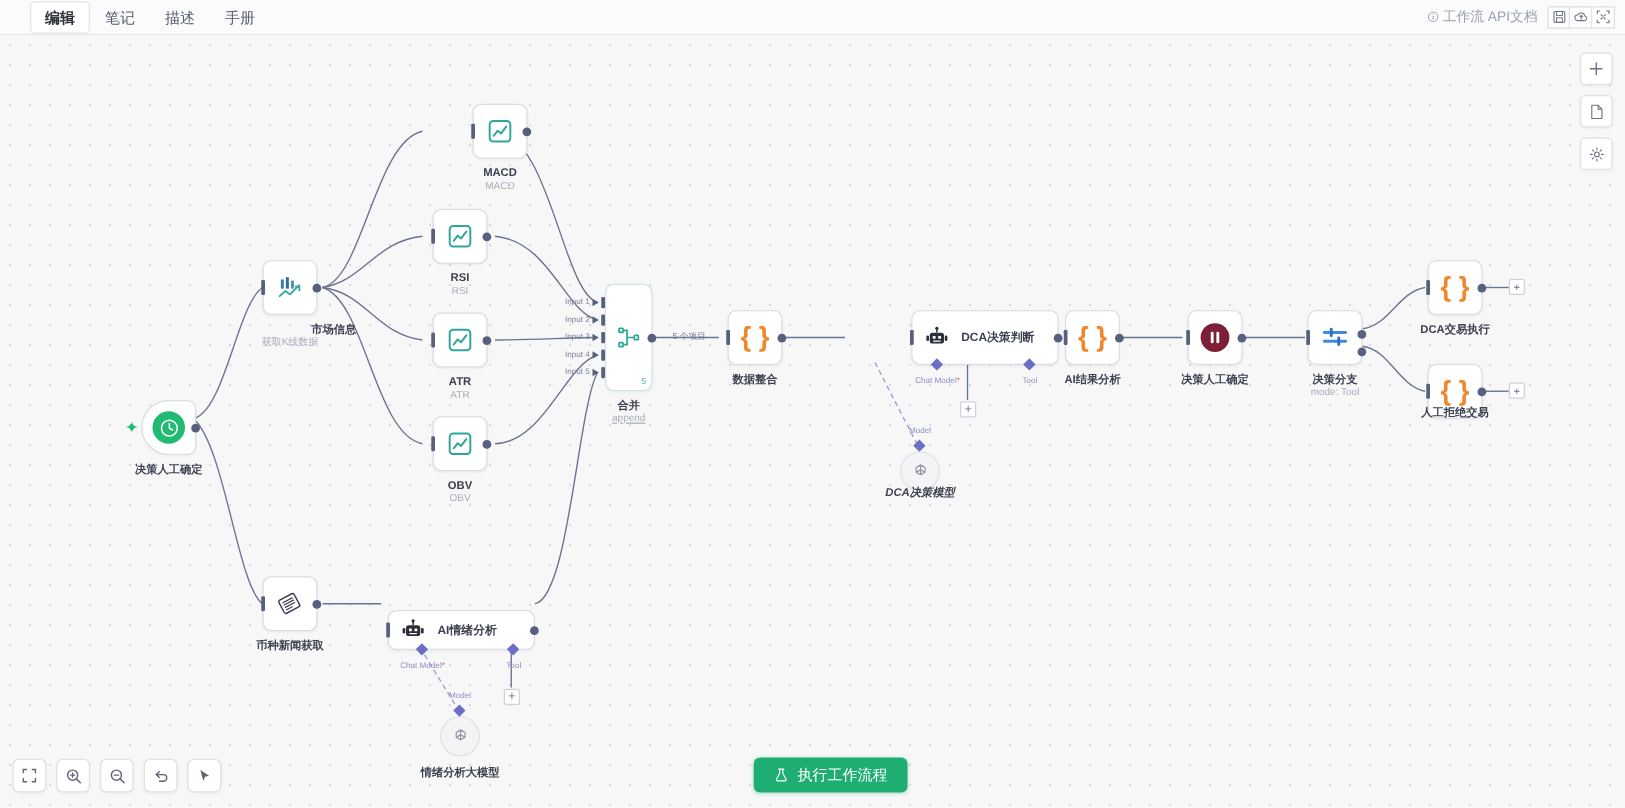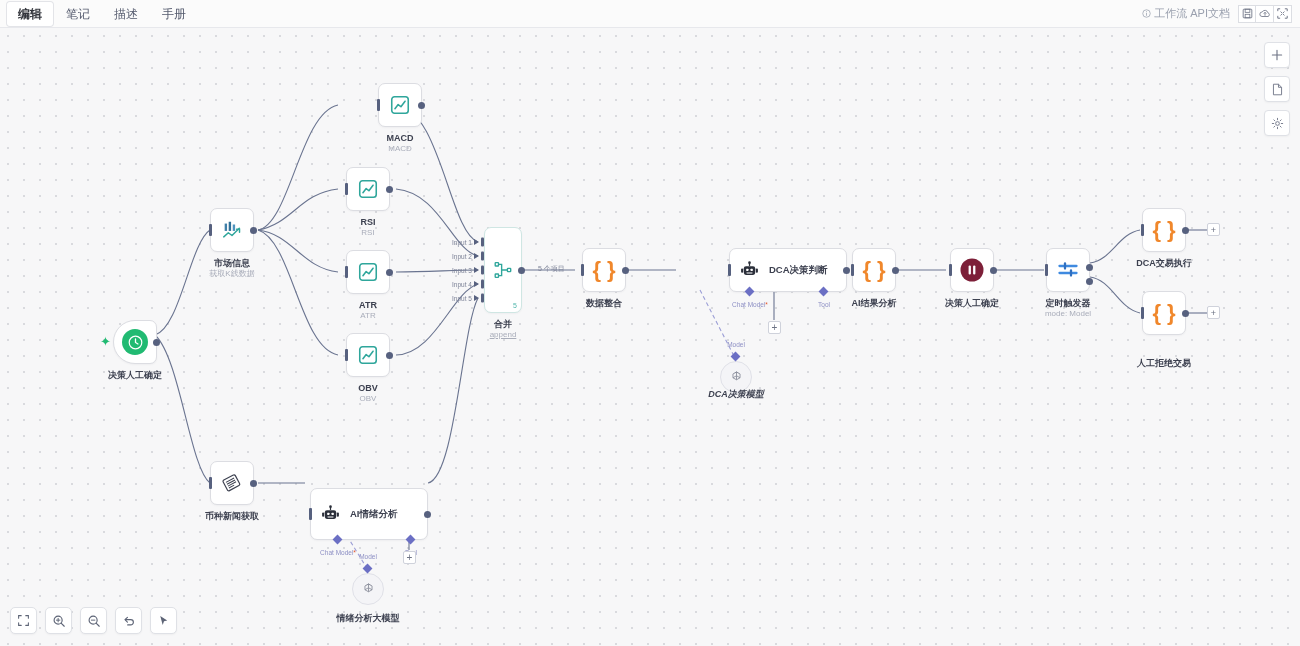--- a/index.html
+++ b/index.html
@@ -9,21 +9,21 @@
     font-family:"Liberation Sans", sans-serif;
     background:#fafafa; overflow:hidden; position:relative;
   }
 
   
   #topbar{
     position:absolute; left:0; top:0; width:1300px; height:28px;
     background:#fbfbfb; border-bottom:1px solid #e7e8ec;
     display:flex; align-items:center; z-index:50;
   }
-  .tabs{ display:flex; align-items:center; height:28px; padding-left:6px; }
+  .tabs{ display:flex; align-items:center; height:28px; padding-left:24px; }
   .tab{
     font-size:12px; color:#555b6e; padding:4px 11px; margin:0 1px;
     border-radius:3px; cursor:pointer; line-height:16px;
   }
   .tab.active{ background:#ffffff; color:#32343b; font-weight:bold;
     box-shadow:0 0 0 1px #e3e4e8; }
   .topright{
     margin-left:auto; display:flex; align-items:center; height:28px;
     padding-right:8px; gap:0px;
   }
@@ -286,21 +286,21 @@
       <svg width="22" height="22" viewBox="0 0 24 24">
         <rect x="4" y="5" width="2.6" height="8" fill="#3f7fa8"></rect>
         <rect x="8.4" y="3" width="2.6" height="10" fill="#2f6f97"></rect>
         <rect x="12.8" y="6" width="2.6" height="7" fill="#4f93bd"></rect>
         <path d="M3 19.5 8 15l4 3 8-8" fill="none" stroke="#2fa69b" stroke-width="1.6" stroke-linecap="round" stroke-linejoin="round"></path>
         <path d="M17 11.2h3.2v3.2" fill="none" stroke="#2fa69b" stroke-width="1.6" stroke-linecap="round"></path>
       </svg>
       <div class="port inbar"></div>
       <div class="port out"></div>
     </div>
-    <div class="nlabel" style="top:50px;">市场信息</div>
+    <div class="nlabel" style="top:50px;margin-left:35px;">市场信息</div>
     <div class="nsub" style="top:61px;">获取K线数据</div>
   </div>
 
   <div class="node" style="left:346px; top:55px;margin-left:32px;">
     <div class="nbox sq">
       <svg width="22" height="22" viewBox="0 0 24 24">
         <rect x="3" y="3" width="18" height="18" rx="3" fill="none" stroke="#2fa69b" stroke-width="1.7"></rect>
         <path d="M6.5 16 10 11.5l3 2.4 4.5-6" fill="none" stroke="#2fa69b" stroke-width="1.7" stroke-linecap="round" stroke-linejoin="round"></path>
       </svg>
       <div class="port inbar"></div>
@@ -357,21 +357,21 @@
           <path d="M6.5 8.3h10M6.5 10.6h10M6.5 12.9h10M6.5 15.2h6.5" stroke="#3d4150" stroke-width="1.1"></path>
         </g>
       </svg>
       <div class="port inbar"></div>
       <div class="port out"></div>
     </div>
     <div class="nlabel" style="top:50px;">币种新闻获取</div>
   </div>
 
   <div class="node" style="left:310px; top:460px;">
-    <div class="nbox wide" style="width:118px;height:52px;">
+    <div class="nbox wide" style="width:118px;height:32px;">
       <svg width="21" height="21" viewBox="0 0 24 24">
         <rect x="5.5" y="7" width="13" height="10" rx="2.4" fill="#2b2f3a"></rect>
         <rect x="8.2" y="10" width="2.6" height="2.6" rx="0.5" fill="#fff"></rect>
         <rect x="13.2" y="10" width="2.6" height="2.6" rx="0.5" fill="#fff"></rect>
         <rect x="8.5" y="14.2" width="7" height="1.1" rx="0.5" fill="#fff"></rect>
         <rect x="11.3" y="3.4" width="1.4" height="3.4" fill="#2b2f3a"></rect>
         <circle cx="12" cy="3" r="1.5" fill="#2b2f3a"></circle>
         <rect x="2.4" y="9.6" width="2.4" height="5" rx="1.1" fill="#2b2f3a"></rect>
         <rect x="19.2" y="9.6" width="2.4" height="5" rx="1.1" fill="#2b2f3a"></rect>
       </svg>
@@ -519,41 +519,41 @@
         </g>
         <g stroke="#2f6fc0" stroke-width="2.3" stroke-linecap="round">
           <path d="M9 5.4v5.2"></path>
           <path d="M15 12.4v5.2"></path>
         </g>
       </svg>
       <div class="port inbar"></div>
       <div class="port" style="right:-4px; top:15px; margin-top:0;"></div>
       <div class="port" style="right:-4px; top:29px; margin-top:0;"></div>
     </div>
-    <div class="nlabel" style="top:50px;">定时触发器</div>
-    <div class="nsub" style="top:61px;">mode: Model</div>
+    <div class="nlabel" style="top:50px;">决策分支</div>
+    <div class="nsub" style="top:61px;">mode: Tool</div>
   </div>
 
   <div class="node" style="left:1142px; top:180px;">
     <div class="nbox sq">
       <span class="orangebrace">{ }</span>
       <div class="port inbar"></div>
       <div class="port out"></div>
     </div>
     <div class="nlabel" style="top:50px;">DCA交易执行</div>
   </div>
   <div class="endplus" style="left:1207px; top:195px;">+</div>
 
   <div class="node" style="left:1142px; top:263px;">
     <div class="nbox sq">
       <span class="orangebrace">{ }</span>
       <div class="port inbar"></div>
       <div class="port out"></div>
     </div>
-    <div class="nlabel" style="top:67px;">人工拒绝交易</div>
+    <div class="nlabel" style="top:34px;">人工拒绝交易</div>
   </div>
   <div class="endplus" style="left:1207px; top:278px;">+</div>
 
   <div class="rightcol">
     <div class="rbtn">
       <svg width="12" height="12" viewBox="0 0 14 14">
           <path d="M7 1.6v10.8M1.6 7h10.8" stroke="#6d7384" stroke-width="1.3" stroke-linecap="round"></path>
         </svg>
     </div>
     <div class="rbtn">
@@ -596,14 +596,21 @@
         <path d="M6.2 3.8 3.4 6.5l2.8 2.7" fill="none" stroke="#5d6476" stroke-width="1.3" stroke-linecap="round" stroke-linejoin="round"></path>
       </svg>
     </div>
     <div class="bbtn">
       <svg width="13" height="13" viewBox="0 0 16 16">
         <path d="M4 2.4 12.6 8 8.6 9 7 13.4z" fill="#5d6476"></path>
       </svg>
     </div>
   </div>
 
+  <button class="runbtn">
+    <svg width="12" height="12" viewBox="0 0 16 16">
+      <path d="M6.3 1.8v4.4L2.9 12.6a1.1 1.1 0 0 0 .95 1.6h8.3a1.1 1.1 0 0 0 .95-1.6L9.7 6.2V1.8" fill="none" stroke="#fff" stroke-width="1.25" stroke-linejoin="round"></path>
+      <path d="M5.3 1.8h5.4" stroke="#fff" stroke-width="1.25" stroke-linecap="round"></path>
+    </svg>
+    <span>执行工作流程</span>
+  </button>
 
 </div>
 
 </body></html>

